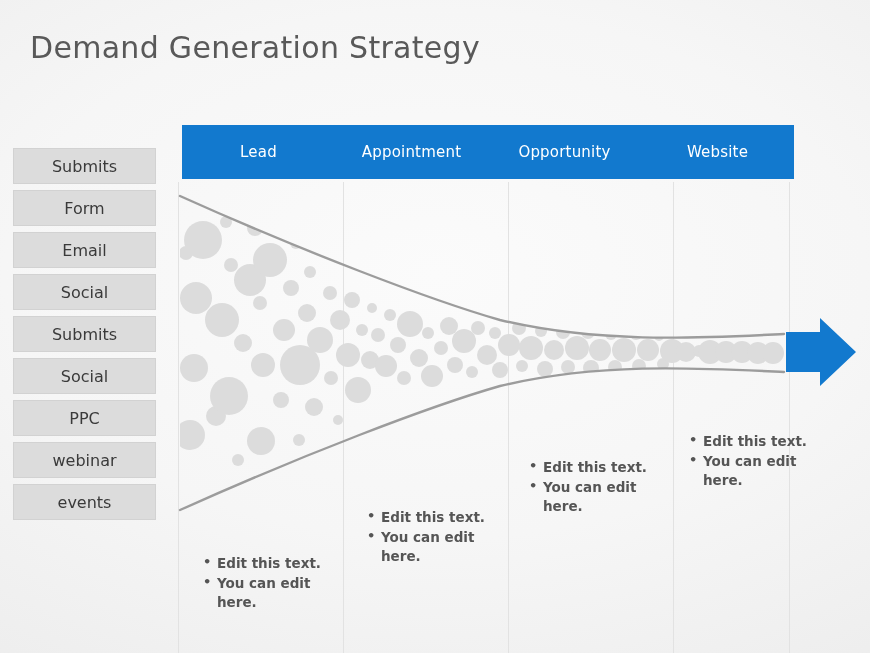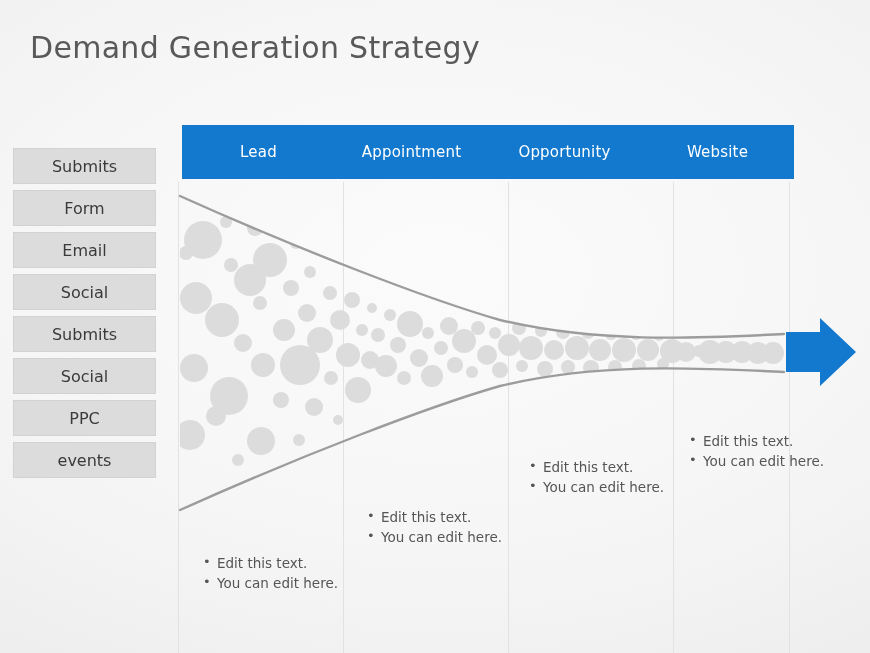--- a/index.html
+++ b/index.html
@@ -98,20 +98,21 @@
   }
   .bullet-block ul {
     list-style: none;
     margin: 0;
     padding: 0;
   }
   .bullet-block li {
     position: relative;
     padding-left: 15px;
     margin-bottom: 1px;
+    font-weight: bold;
   }
   .bullet-block li::before {
     content: "\2022";
     position: absolute;
     left: 1px;
     top: -1px;
     font-size: 13px;
     color: #555555;
   }
   #bullets-1 { left: 202px; top: 554px; }
@@ -247,20 +248,21 @@
   </div>
 
   <div id="sidebar">
     <div class="side-item">Submits</div>
     <div class="side-item">Form</div>
     <div class="side-item">Email</div>
     <div class="side-item">Social</div>
     <div class="side-item">Submits</div>
     <div class="side-item">Social</div>
     <div class="side-item">PPC</div>
+    <div class="side-item">webinar</div>
     <div class="side-item">events</div>
   </div>
 
   <div class="bullet-block" id="bullets-1">
     <ul>
       <li>Edit this text.</li>
       <li>You can edit here.</li>
     </ul>
   </div>
 

